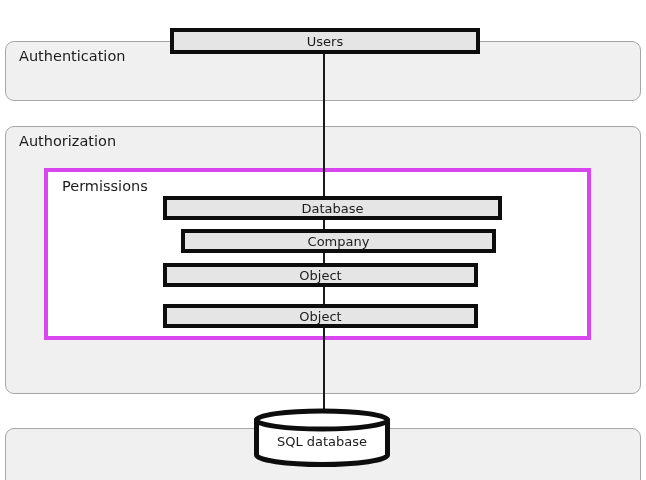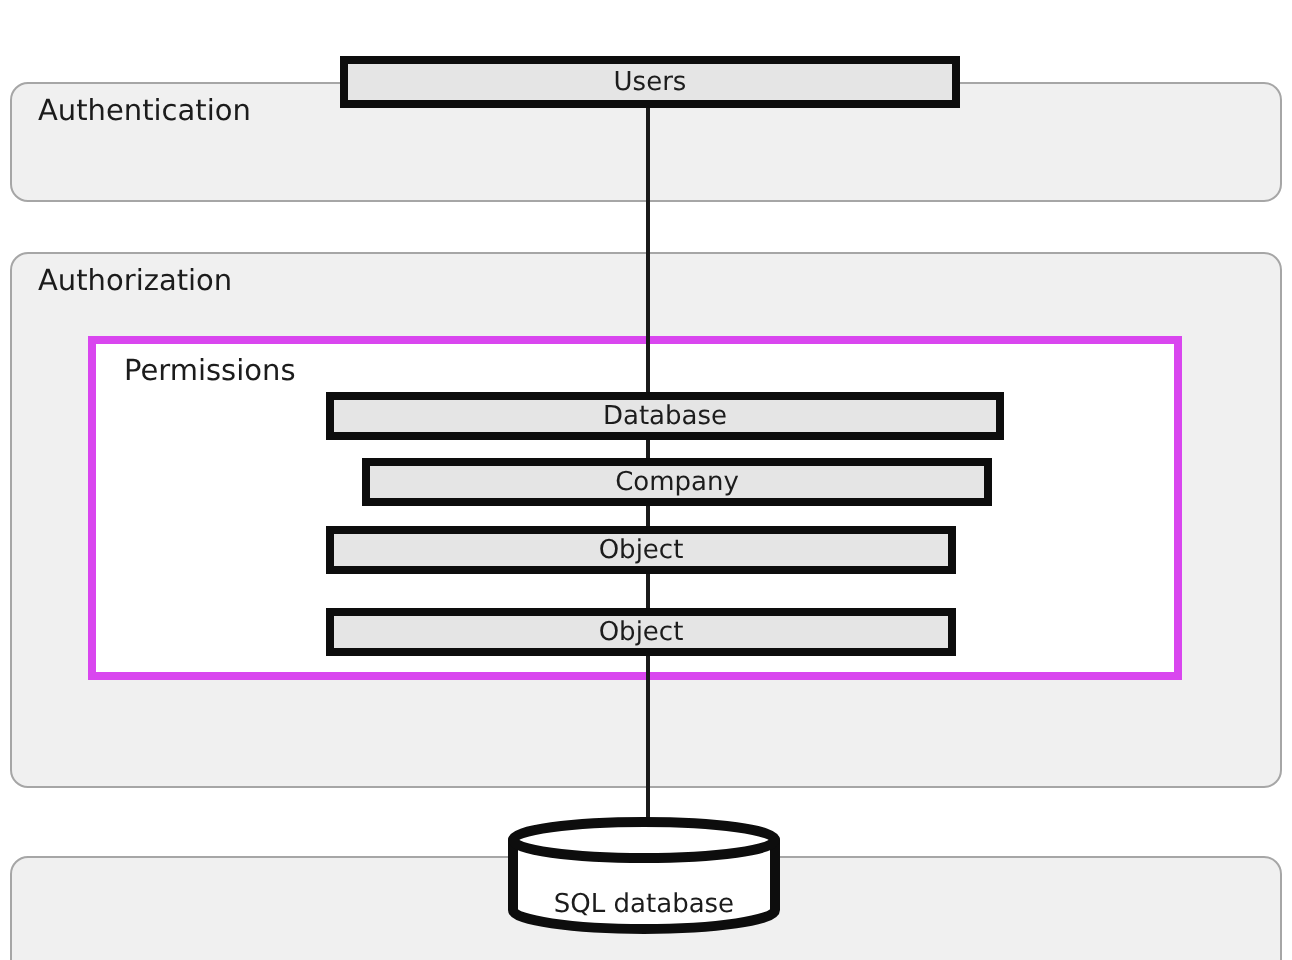--- a/index.html
+++ b/index.html
@@ -110,21 +110,21 @@
   #cylinder-sql svg {
     position: absolute;
     left: 0; top: 0;
     width: 138px;
     height: 59px;
     display: block;
   }
   #cylinder-sql-label {
     position: absolute;
     left: 0;
-    top: 11px;
+    top: 0;
     width: 138px;
     height: 59px;
     display: flex;
     align-items: center;
     justify-content: center;
     font-size: 13px;
     line-height: 15px;
     color: #1c1c1c;
     padding-top: 7px;
     box-sizing: border-box;

